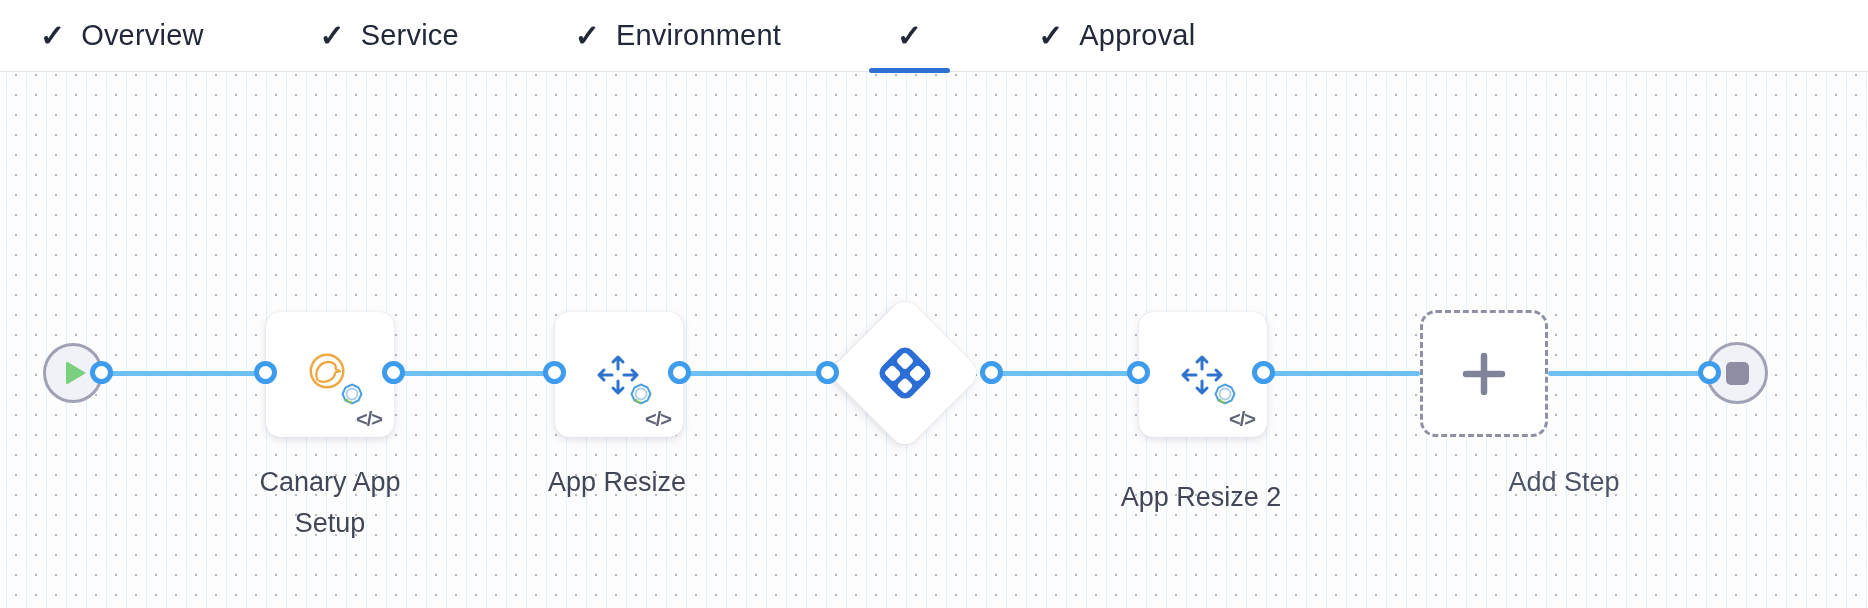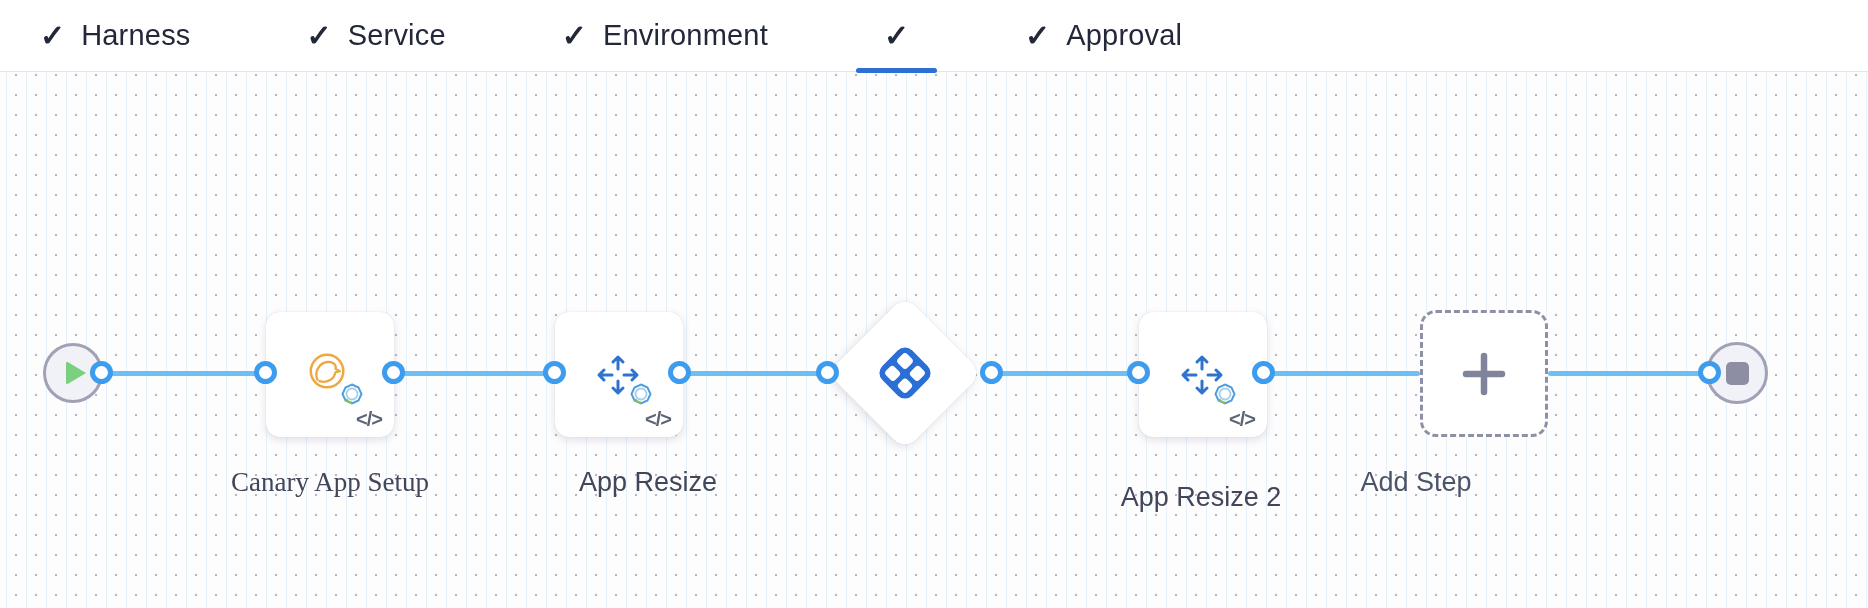--- a/index.html
+++ b/index.html
@@ -70,21 +70,21 @@
     line-height:41px;color:#414659;z-index:5;}
 </style>
 </head>
 <body>
 
 <div class="app">
 
   <div class="tabbar">
     <div class="tab">
       <span class="check">✓</span>
-      <span class="tlabel">Harness</span>
+      <span class="tlabel">Overview</span>
     </div>
     <div class="tab">
       <span class="check">✓</span>
       <span class="tlabel">Service</span>
     </div>
     <div class="tab">
       <span class="check">✓</span>
       <span class="tlabel">Environment</span>
     </div>
     <div class="tab active">
@@ -180,19 +180,19 @@
     <div class="port" style="left:254px;top:289px;"></div>
     <div class="port" style="left:382px;top:289px;"></div>
     <div class="port" style="left:543px;top:289px;"></div>
     <div class="port" style="left:668px;top:289px;"></div>
     <div class="port" style="left:816px;top:289px;"></div>
     <div class="port" style="left:980px;top:289px;"></div>
     <div class="port" style="left:1127px;top:289px;"></div>
     <div class="port" style="left:1252px;top:289px;"></div>
     <div class="port" style="left:1698px;top:289px;"></div>
 
-    <div class="nlabel" style="left:230px;font-family:Liberation Serif, serif;">Canary App Setup</div>
-    <div class="nlabel" style="left:517px;text-align:right;">App Resize</div>
+    <div class="nlabel" style="left:230px;">Canary App Setup</div>
+    <div class="nlabel" style="left:517px;">App Resize</div>
     <div class="nlabel" style="left:1101px;margin-top:15px;">App Resize 2</div>
-    <div class="nlabel" style="left:1316px;color:#4d5468;">Add Step</div>
+    <div class="nlabel" style="left:1464px;color:#4d5468;">Add Step</div>
 
   </div>
 </div>
 
 </body></html>

